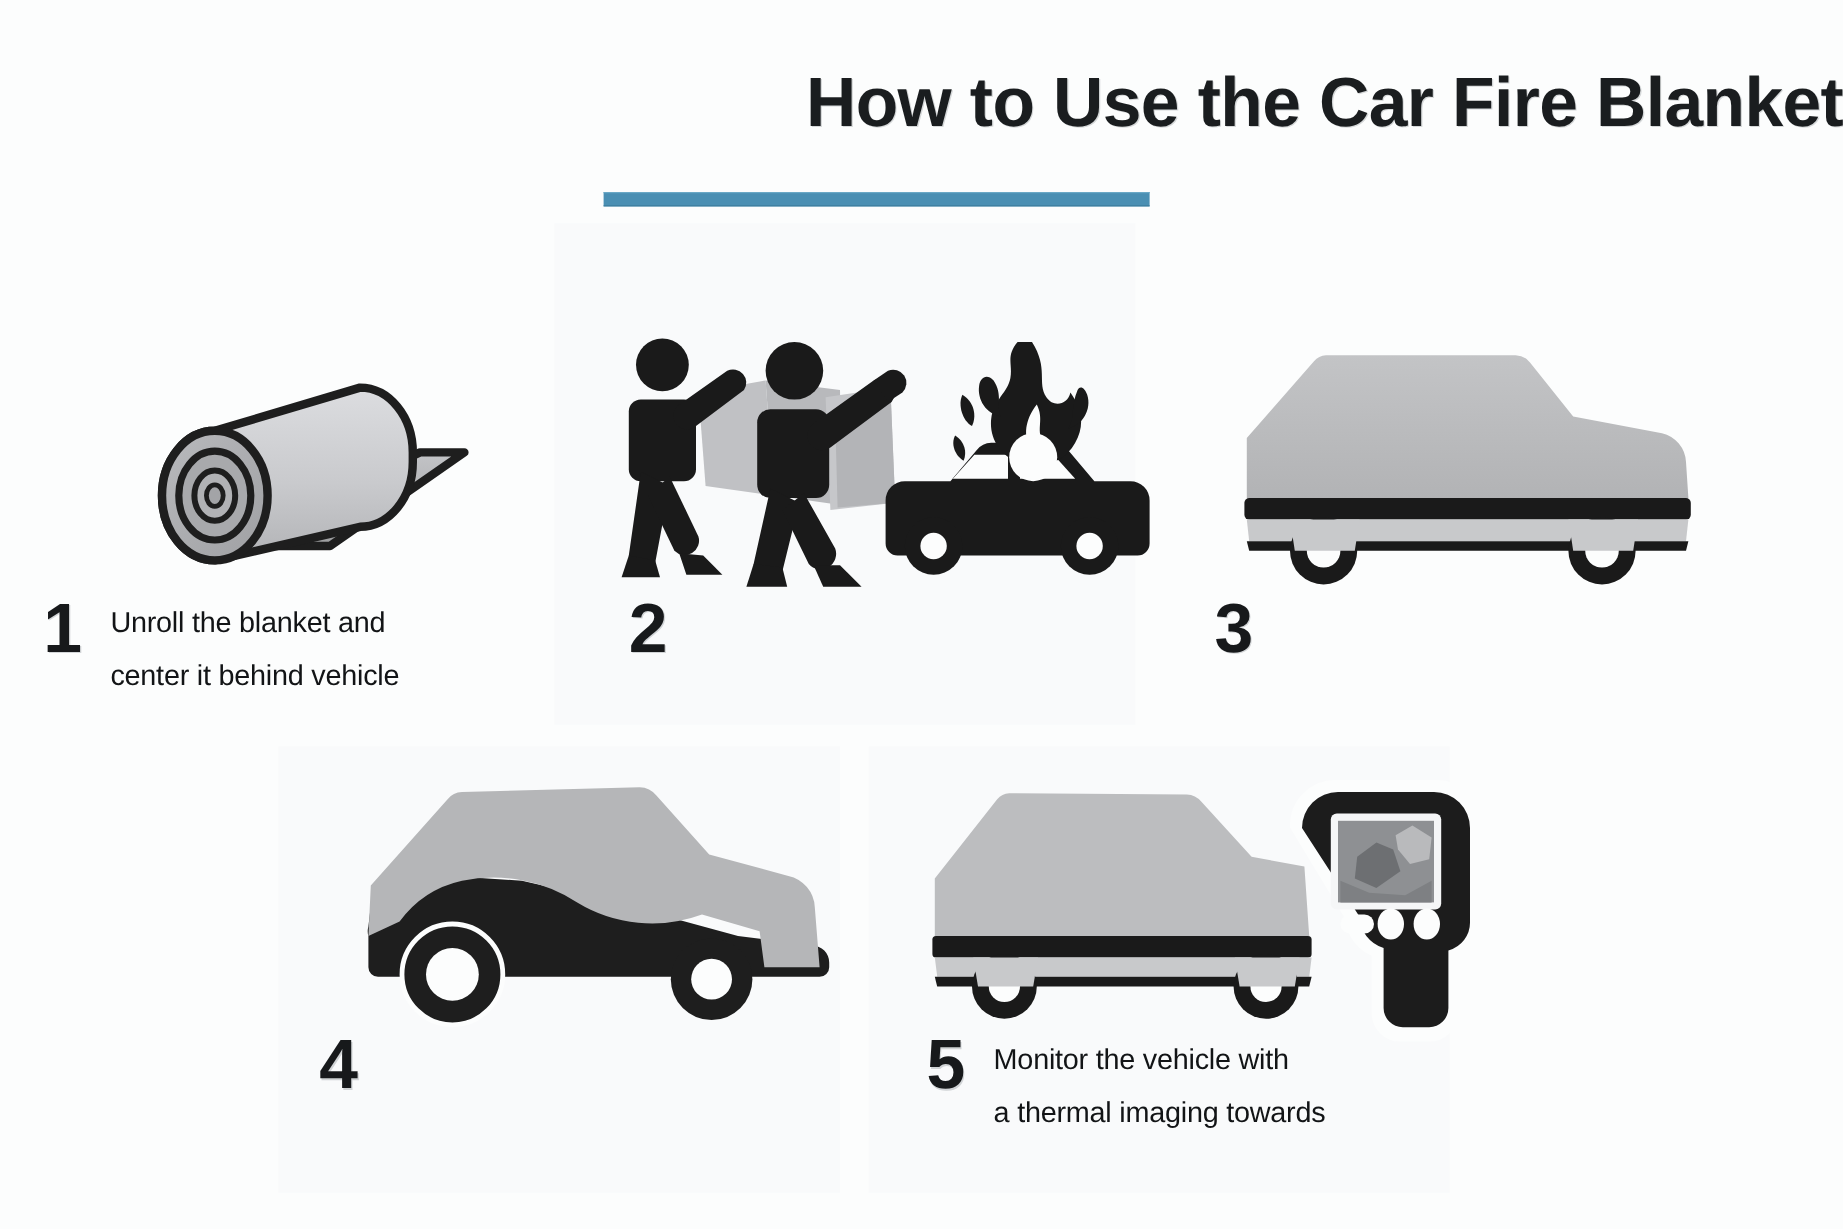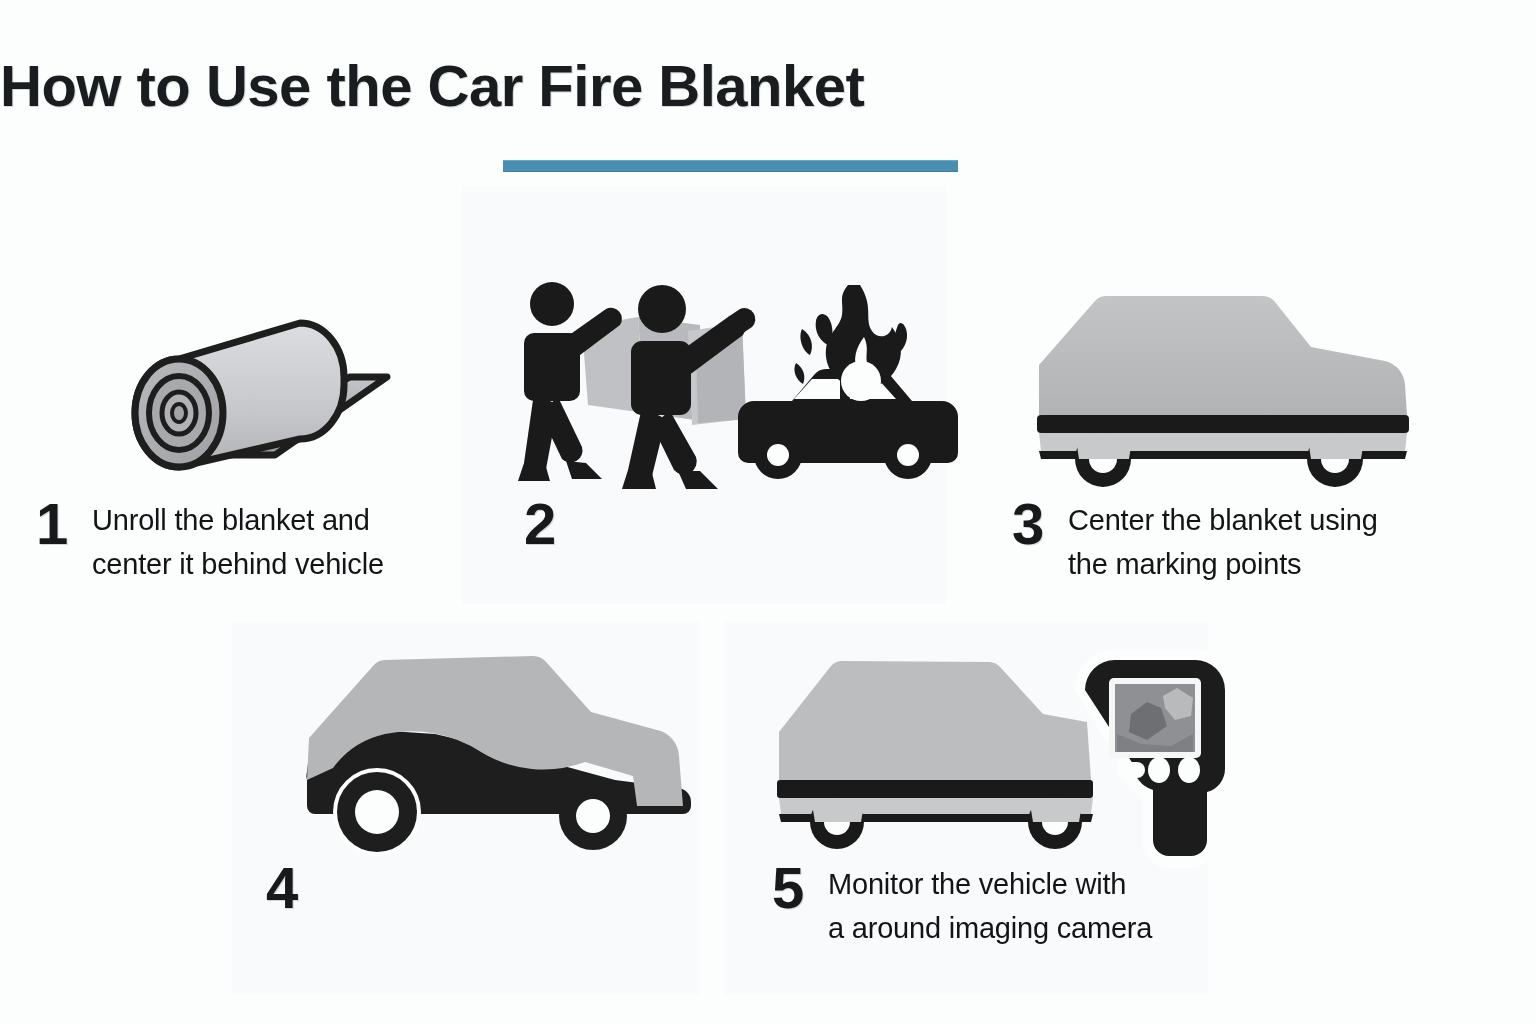--- a/index.html
+++ b/index.html
@@ -20,21 +20,21 @@
     position: absolute;
     top: 0; left: 0;
     width: 1536px;
     height: 200px;
   }
   #page-title {
     position: absolute;
     top: 52px;
     left: 0;
     width: 1536px;
-    text-align: left;
+    text-align: right;
     font-size: 58px;
     font-weight: 700;
     letter-spacing: -0.5px;
     color: #1a1d1f;
     text-shadow: 1px 1px 0 rgba(140,145,150,0.35);
     white-space: nowrap;
   }
   #title-underline {
     position: absolute;
     top: 160px;
@@ -71,21 +71,21 @@
   .step-number {
     font-size: 58px;
     font-weight: 700;
     color: #17191b;
     line-height: 52px;
     width: 52px;
     flex: none;
     text-shadow: 1px 1px 0 rgba(150,155,160,0.4);
   }
   .step-text {
-    font-size: 29px;
+    font-size: 24px;
     line-height: 44px;
     color: #121416;
     font-weight: 400;
     letter-spacing: -0.2px;
     padding-left: 4px;
     white-space: pre-line;
   }
 
   
   #step-1 { left: 0px;    top: 250px; width: 470px; height: 360px; }
@@ -252,22 +252,20 @@
       <circle cx="78" cy="184" r="14" fill="#fcfdfd"></circle>
       <circle cx="310" cy="184" r="28" fill="#1a1a1a"></circle>
       <circle cx="310" cy="184" r="14" fill="#fcfdfd"></circle>
 
       <path d="M 50 158 L 108 158 L 104 184 L 54 184 Z" fill="#c8c9cb"></path>
       <path d="M 282 158 L 340 158 L 336 184 L 286 184 Z" fill="#c8c9cb"></path>
     </svg>
   </div>
   <div class="caption">
     <div class="step-number">3</div>
-    <div class="step-text">Center the blanket using
-the marking points</div>
   </div>
 </div>
 
 <div class="step" id="step-4">
   <div class="icon-box">
     <svg width="440" height="235" viewBox="0 0 440 235">
 
       <path d="M 22 150 a 14 14 0 0 1 0 -8 L 26 108 L 90 100 L 150 104
                L 220 120 L 330 150 L 392 158 a 14 14 0 0 1 14 14 L 406 176
                a 8 8 0 0 1 -8 8 L 30 184 a 8 8 0 0 1 -8 -8 Z" fill="#1e1e1e"></path>
@@ -328,15 +326,15 @@
         <path d="M 352 130 a 8 8 0 0 1 8 -8 l 12 0 a 8 8 0 0 1 8 8
                  a 8 8 0 0 1 -8 8 l -12 0 a 8 8 0 0 1 -8 -8 Z" fill="#fcfdfd"></path>
         <ellipse cx="394" cy="130" rx="11" ry="13" fill="#fcfdfd"></ellipse>
         <ellipse cx="424" cy="130" rx="11" ry="13" fill="#fcfdfd"></ellipse>
       </g>
     </svg>
   </div>
   <div class="caption">
     <div class="step-number">5</div>
     <div class="step-text">Monitor the vehicle with
-a around imaging camera</div>
+a thermal imaging towards</div>
   </div>
 </div>
 
 </body></html>

